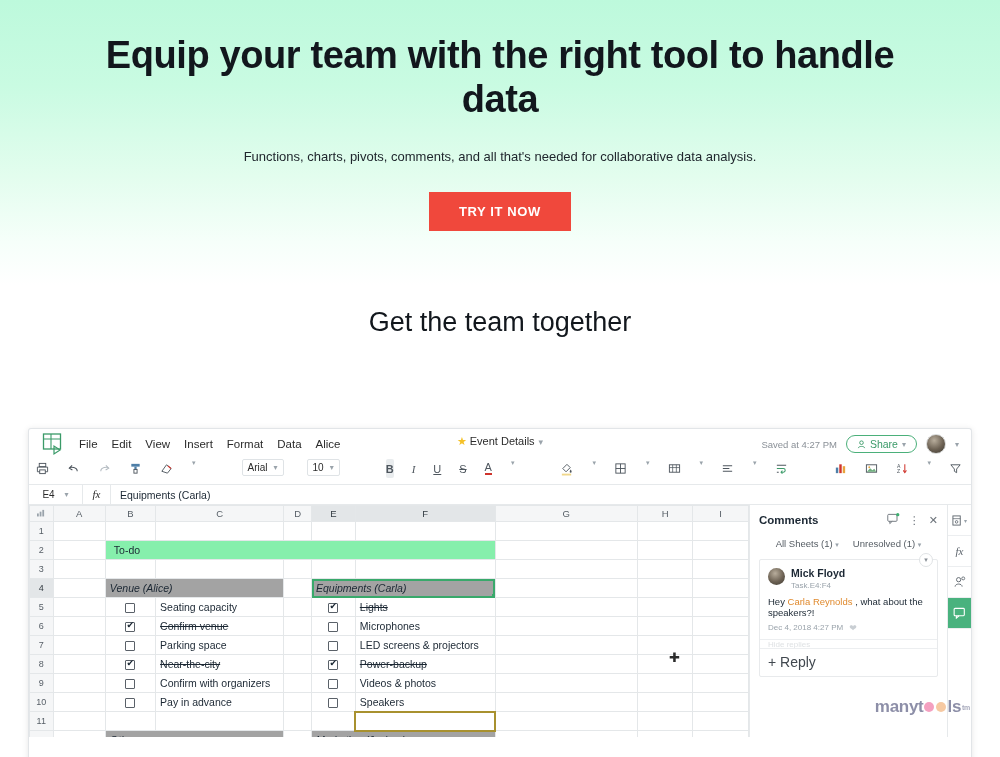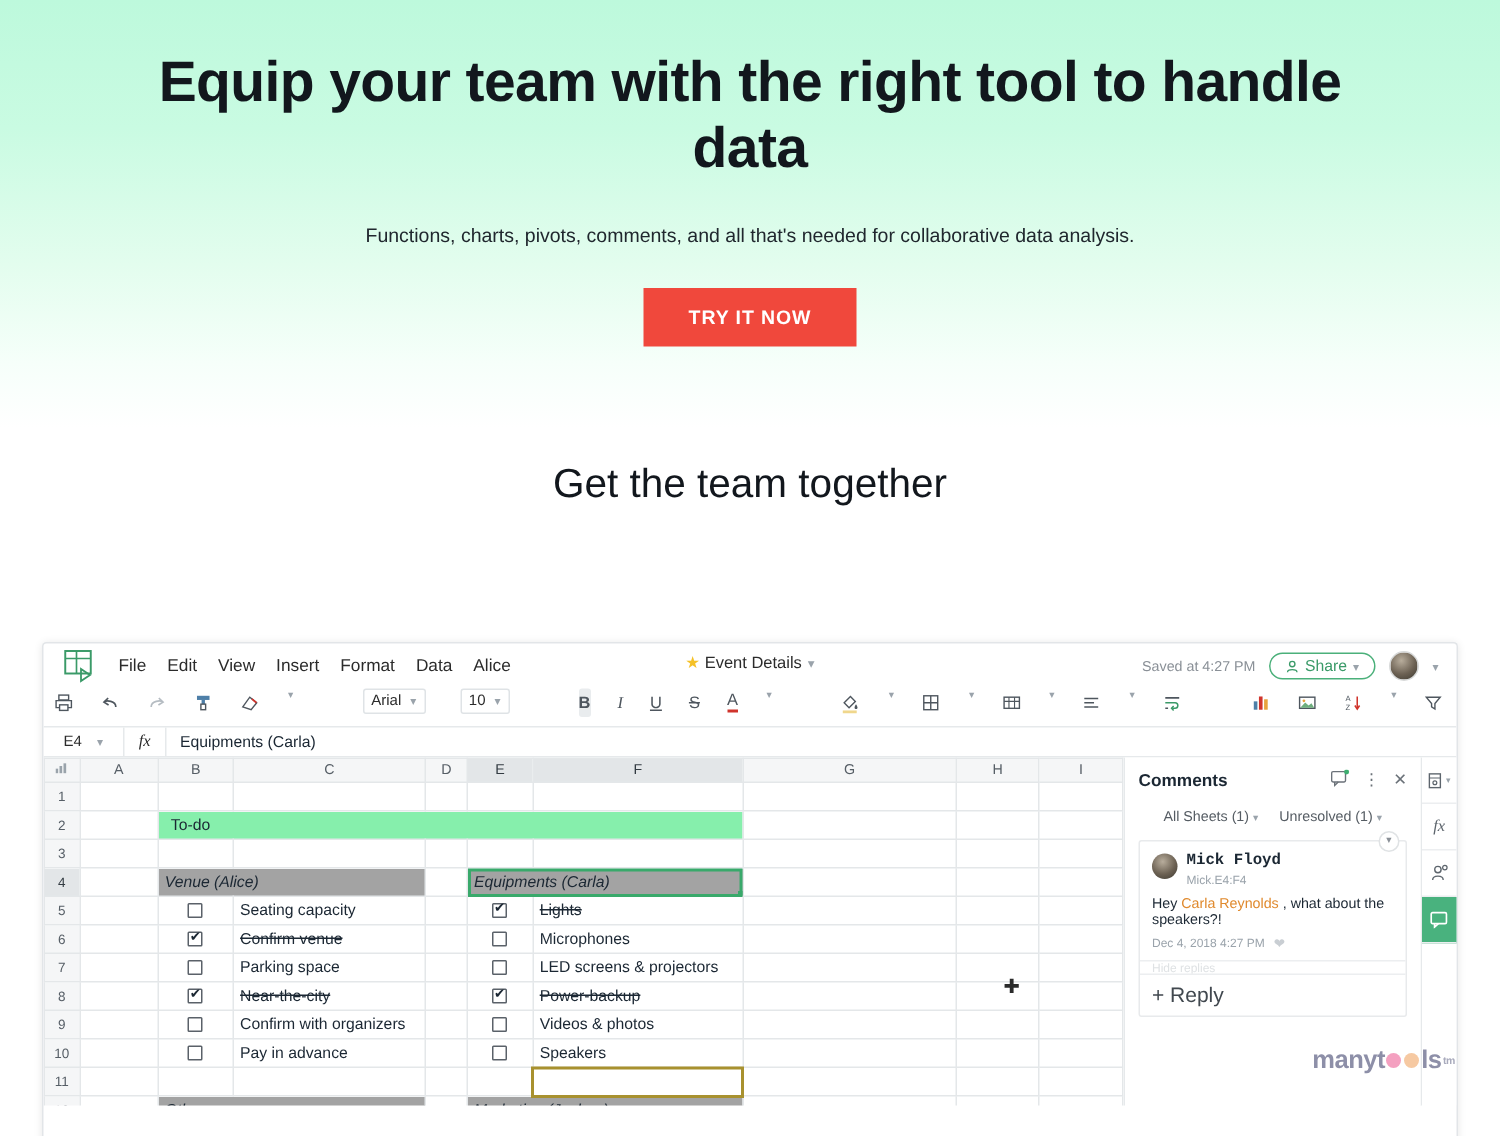--- a/index.html
+++ b/index.html
@@ -229,21 +229,21 @@
     position:absolute; right:4px; top:-7px; width:14px; height:14px;
     border:1px solid #e0e3e5; border-radius:50%; background:#fff;
     color:#8a9097; font-size:7px; text-align:center; line-height:12px; cursor:pointer;
   }
   .cbody { padding:8px 8px 6px 8px; }
   .crow { display:flex; gap:6px; }
   .cavatar {
     width:17px; height:17px; border-radius:50%; flex:none;
     background:radial-gradient(circle at 42% 32%, #b8ad9c 0%, #6c6153 55%, #3b3830 100%);
   }
-  .cname { font-size:10.5px; font-weight:bold; color:#1b2733; line-height:1.1;font-family:Liberation Mono, monospace; }
+  .cname { font-size:10.5px; font-weight:bold; color:#1b2733; line-height:1.1; }
   .cref { font-size:8px; color:#9aa3ab; margin-top:1px; }
   .ctext { margin-top:6px; font-size:9.5px; color:#1b2733; }
   .ctext .mention { color:#e08a2e; }
   .cmeta { margin-top:5px; font-size:8px; color:#9aa3ab; display:flex; align-items:center; gap:6px; }
   .heart { color:#c9ced3; font-size:9px; }
   .cfade {
     border-top:1px solid #eceef0; height:9px; overflow:hidden;
     font-size:8px; color:#dfe2e4; padding-left:8px;
   }
   .creply {
@@ -718,21 +718,21 @@
         <span><span>Unresolved  (1)</span> <span style="font-size:7px;color:#9aa3ab">▾</span></span>
       </div>
 
       <div class="ccard">
         <div class="collapse">▾</div>
         <div class="cbody">
           <div class="crow">
             <div class="cavatar"></div>
             <div>
               <div class="cname">Mick Floyd</div>
-              <div class="cref">Mick.E4:F4</div>
+              <div class="cref">Task.E4:F4</div>
             </div>
           </div>
           <div class="ctext"><span>Hey </span><span class="mention">Carla Reynolds</span><span> , what about the speakers?!</span></div>
           <div class="cmeta">
             <span>Dec 4, 2018 4:27 PM</span>
             <span class="heart">❤</span>
           </div>
         </div>
         <div class="cfade">Hide replies</div>
         <div class="creply">+ Reply</div>

